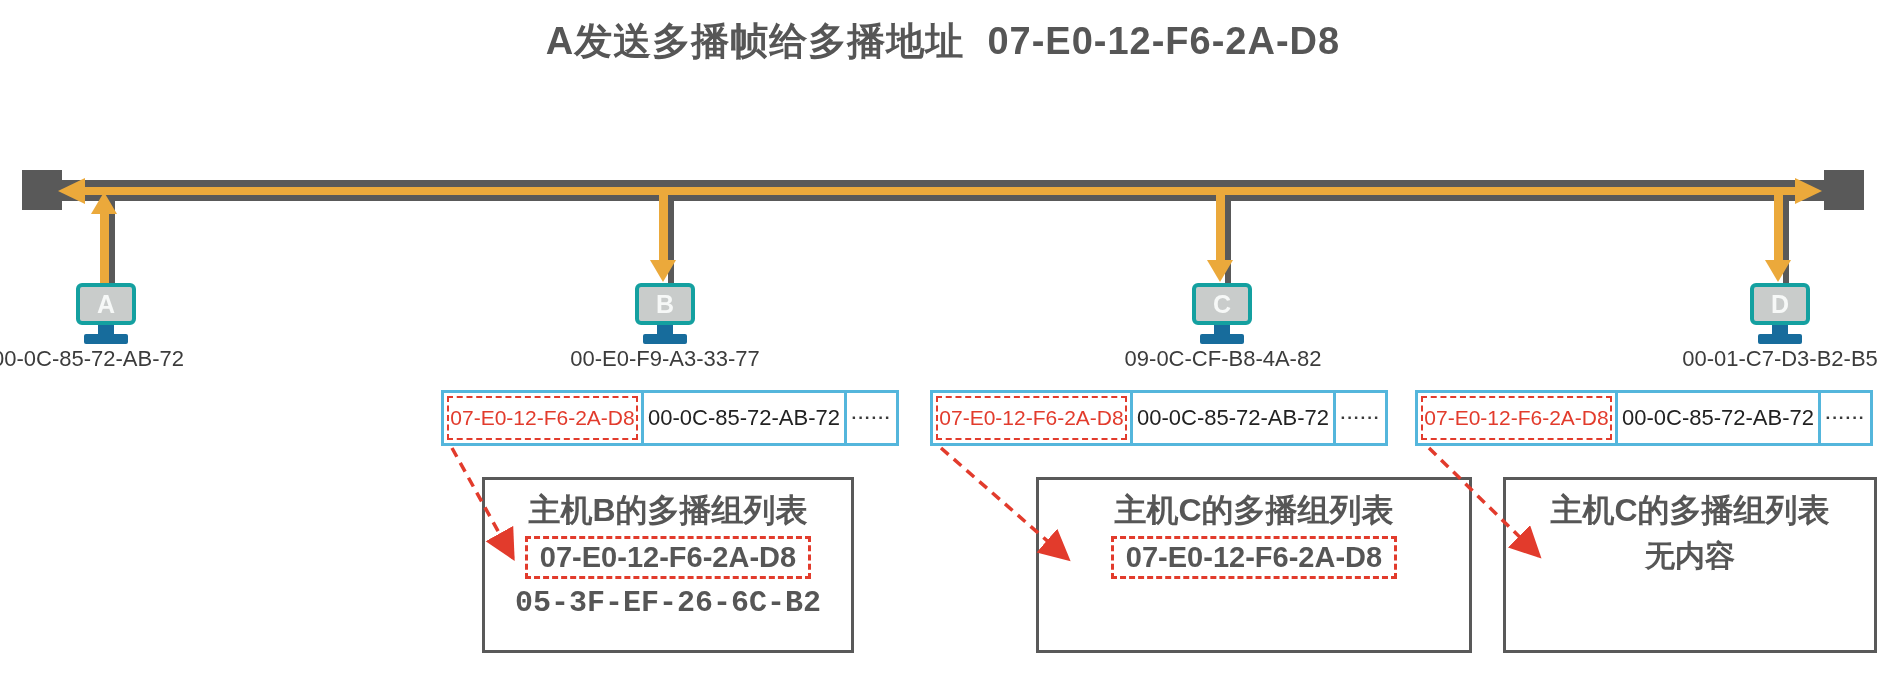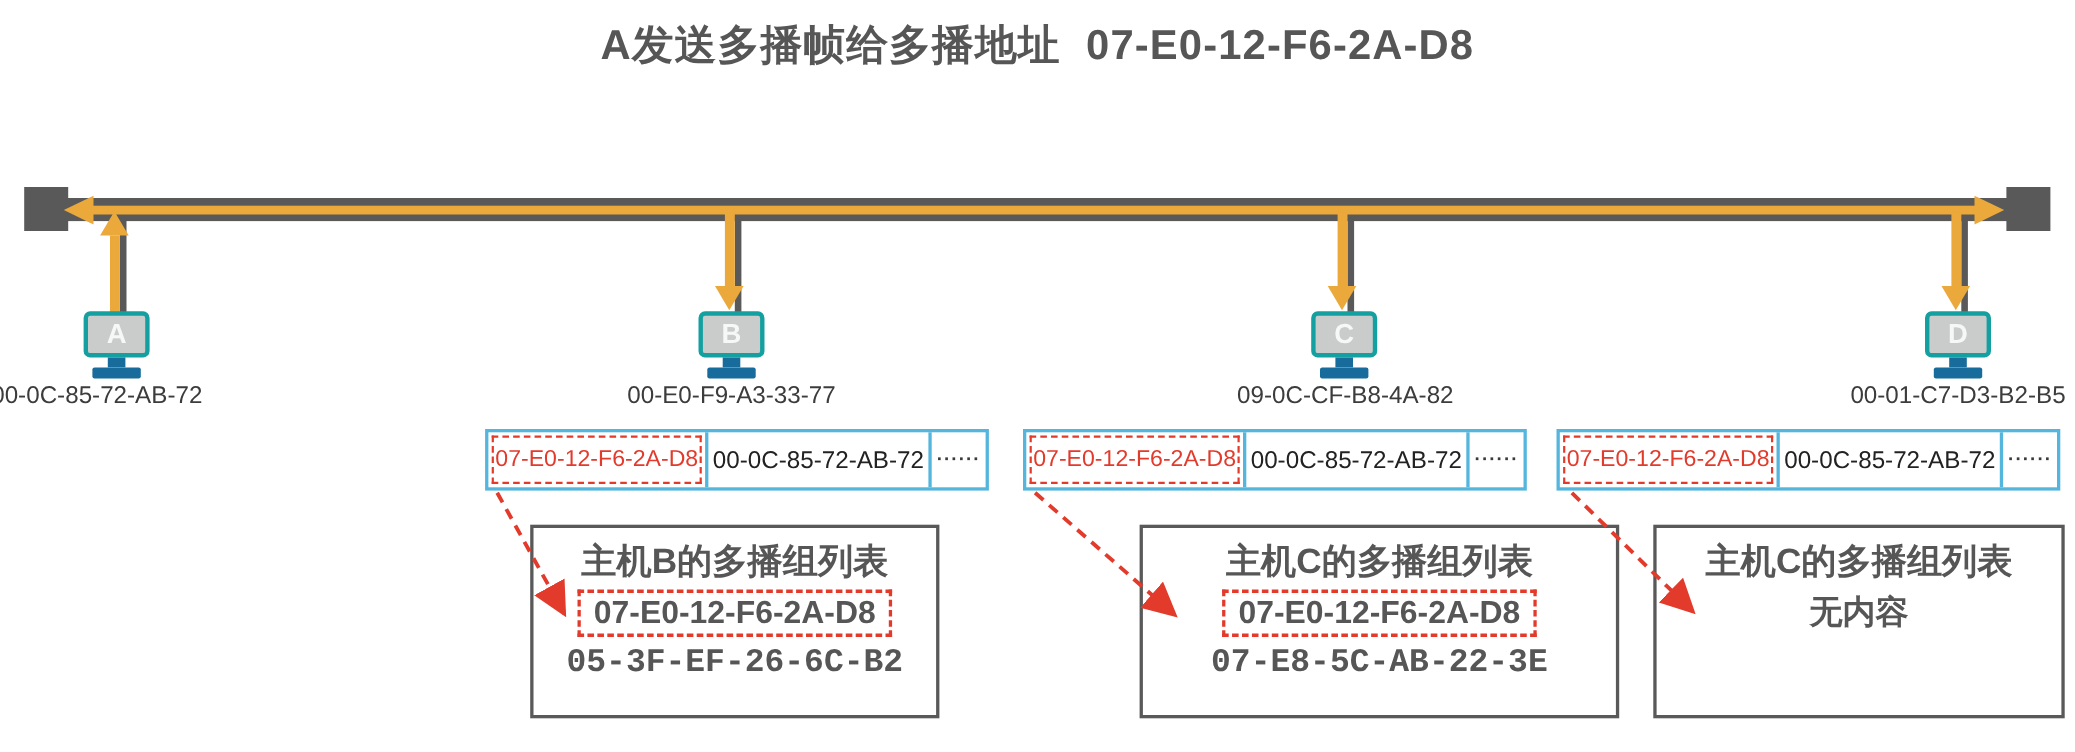--- a/index.html
+++ b/index.html
@@ -154,21 +154,20 @@
 
   <div class="abs glist" style="left:482px;width:372px;">
     <div class="glist-title">主机B的多播组列表</div>
     <div class="glist-matched">07-E0-12-F6-2A-D8</div>
     <div class="glist-other">05-3F-EF-26-6C-B2</div>
   </div>
 
   <div class="abs glist" style="left:1036px;width:436px;">
     <div class="glist-title">主机C的多播组列表</div>
     <div class="glist-matched">07-E0-12-F6-2A-D8</div>
-    <div class="glist-other">07-E8-5C-AB-22-3E</div>
   </div>
 
   <div class="abs glist" style="left:1503px;width:374px;">
     <div class="glist-title">主机C的多播组列表</div>
     <div class="glist-other">无内容</div>
   </div>
 
   <svg id="connectors" class="abs" width="1886" height="684" viewBox="0 0 1886 684">
     <defs>
       <marker id="redarrow" markerWidth="10" markerHeight="10" refX="8" refY="4.5" orient="auto">

